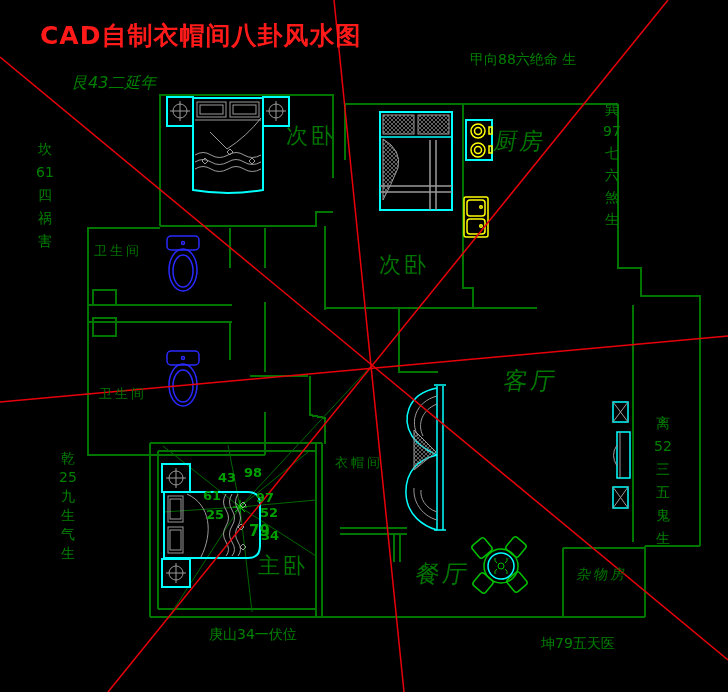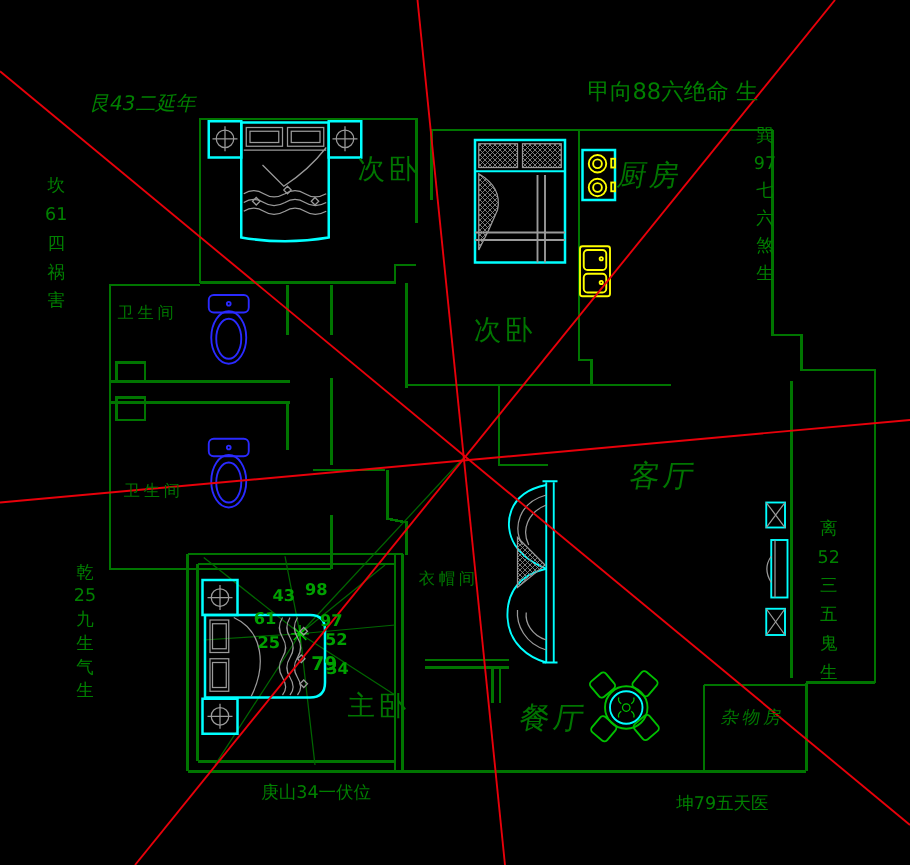--- a/index.html
+++ b/index.html
@@ -191,33 +191,34 @@
     </g>
 
     <g stroke="#e8000a" stroke-width="1.5" fill="none">
       <path d="M0 57 L728 660"></path>
       <path d="M0 402 L728 336"></path>
       <path d="M334 0 L404 692"></path>
       <path d="M668 0 L108 692"></path>
     </g>
   </svg>
 
+  <div class="lbl red" style="left:40px;top:22px;font-size:25px;">CAD自制衣帽间八卦风水图</div>
 
 <div class="lbl green" style="left: 72px; top: 74px; font-size: 16px; font-style: italic;">艮43二延年</div>
-    <div class="lbl green" style="left: 470px; top: 64px; font-size: 18px;">甲向88六绝命 生</div>
+    <div class="lbl green" style="left: 470px; top: 52px; font-size: 14px;">甲向88六绝命 生</div>
     <div class="lbl green" style="left: 541px; top: 636px; font-size: 14px;">坤79五天医</div>
     <div class="lbl green" style="left: 177px; top: 627px; font-size: 14px; margin-left: 32px;">庚山34一伏位</div>
     <div class="lbl room" style="left: 286px; top: 124px; font-size: 22px;">次卧</div>
     <div class="lbl room slant" style="left: 494px; top: 129px; font-size: 23px;">厨房</div>
     <div class="lbl room" style="left: 379px; top: 253px; font-size: 22px;">次卧</div>
     <div class="lbl room" style="left: 94px; top: 244px; font-size: 13px;">卫生间</div>
     <div class="lbl room" style="left: 99px; top: 387px; font-size: 13px;">卫生间</div>
     <div class="lbl room slant" style="left: 504px; top: 368px; font-size: 24px;">客厅</div>
     <div class="lbl room" style="left: 335px; top: 456px; font-size: 13px; font-family: Liberation Serif, serif;">衣帽间</div>
-    <div class="lbl room" style="left: 258px; top: 554px; font-size: 22px; margin-left: 20px;">主卧</div>
+    <div class="lbl room" style="left: 258px; top: 554px; font-size: 22px;">主卧</div>
     <div class="lbl room slant" style="left: 416px; top: 561px; font-size: 24px;">餐厅</div>
     <div class="lbl room slant" style="left: 577px; top: 567px; font-size: 14px;">杂物房</div>
     <div class="lbl num" style="left: 218px; top: 471px; font-size: 13px;">43</div>
     <div class="lbl num" style="left: 244px; top: 466px; font-size: 13px;">98</div>
     <div class="lbl num" style="left: 203px; top: 489px; font-size: 13px;">61</div>
     <div class="lbl num" style="left: 256px; top: 491px; font-size: 13px;">97</div>
     <div class="lbl num" style="left: 206px; top: 508px; font-size: 13px;">25</div>
     <div class="lbl num" style="left: 260px; top: 506px; font-size: 13px;">52</div>
     <div class="lbl num" style="left: 249px; top: 523px; font-size: 15px;">79</div>
     <div class="lbl num" style="left: 225px; top: 529px; font-size: 13px; padding-left: 36px;">34</div>

